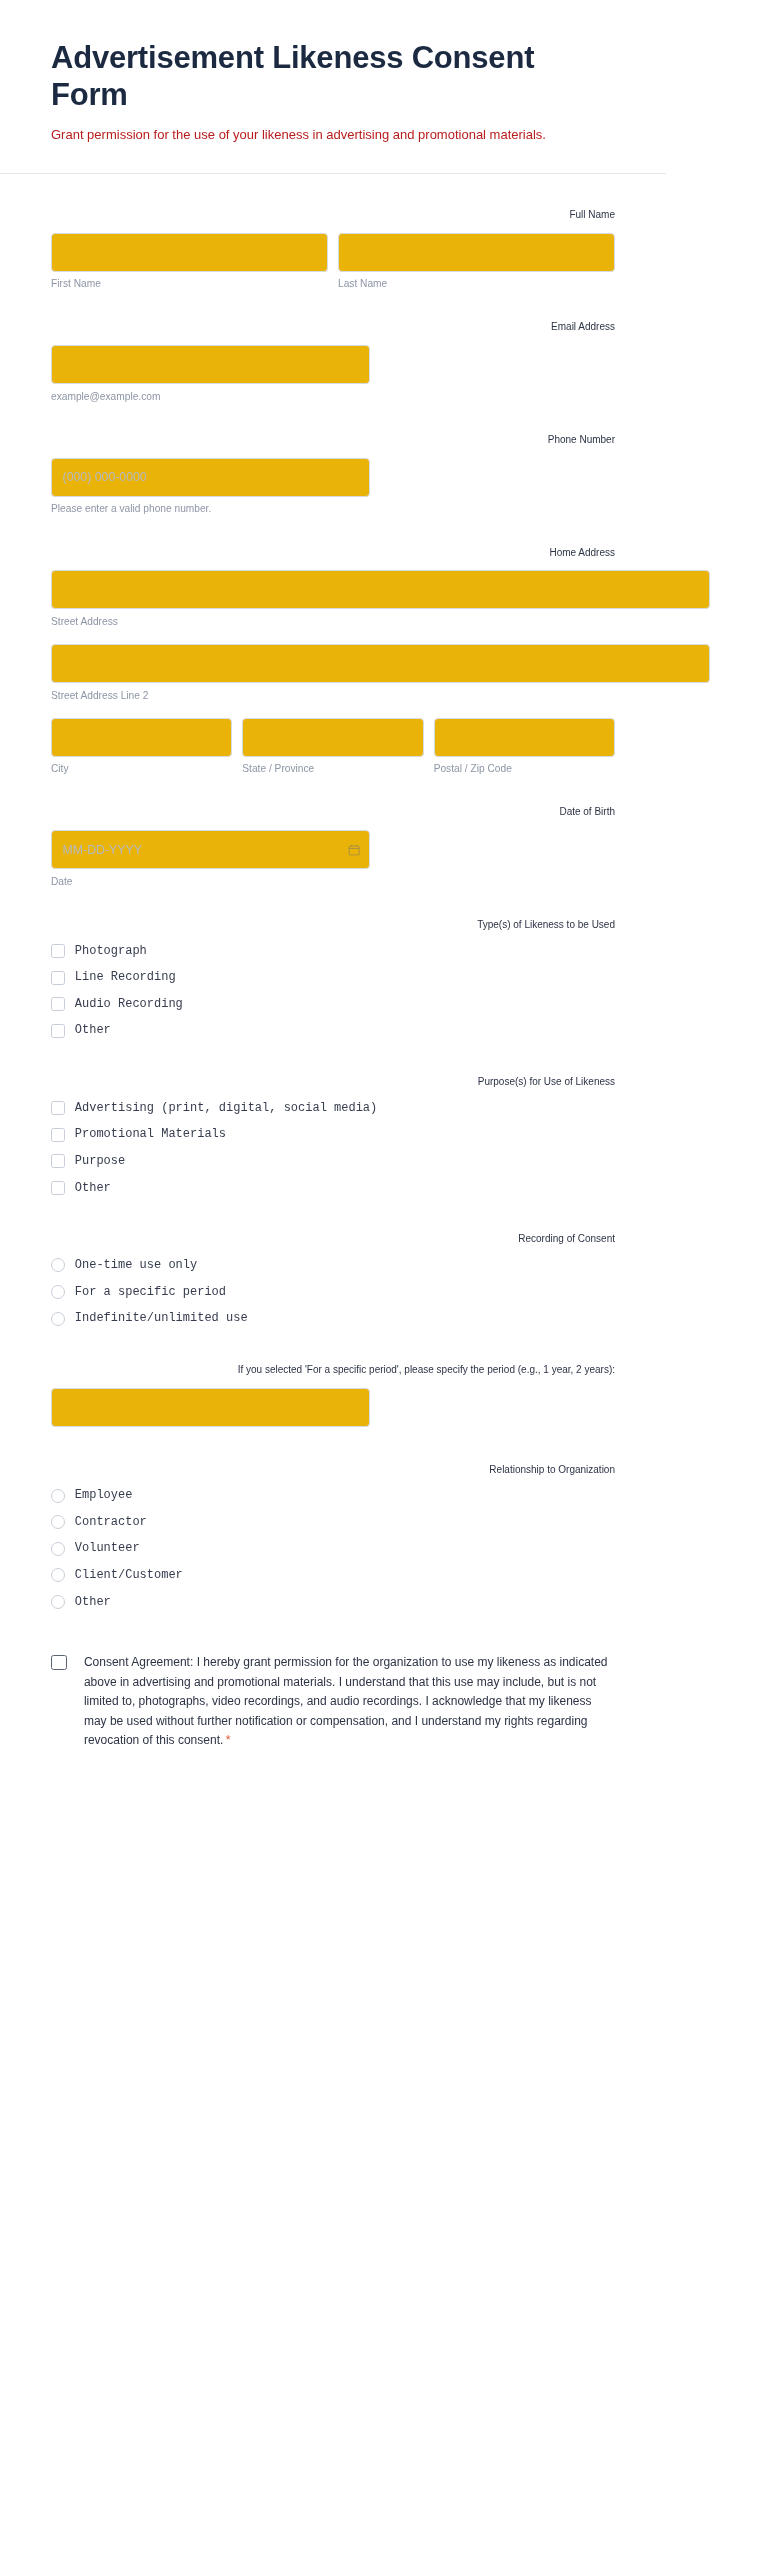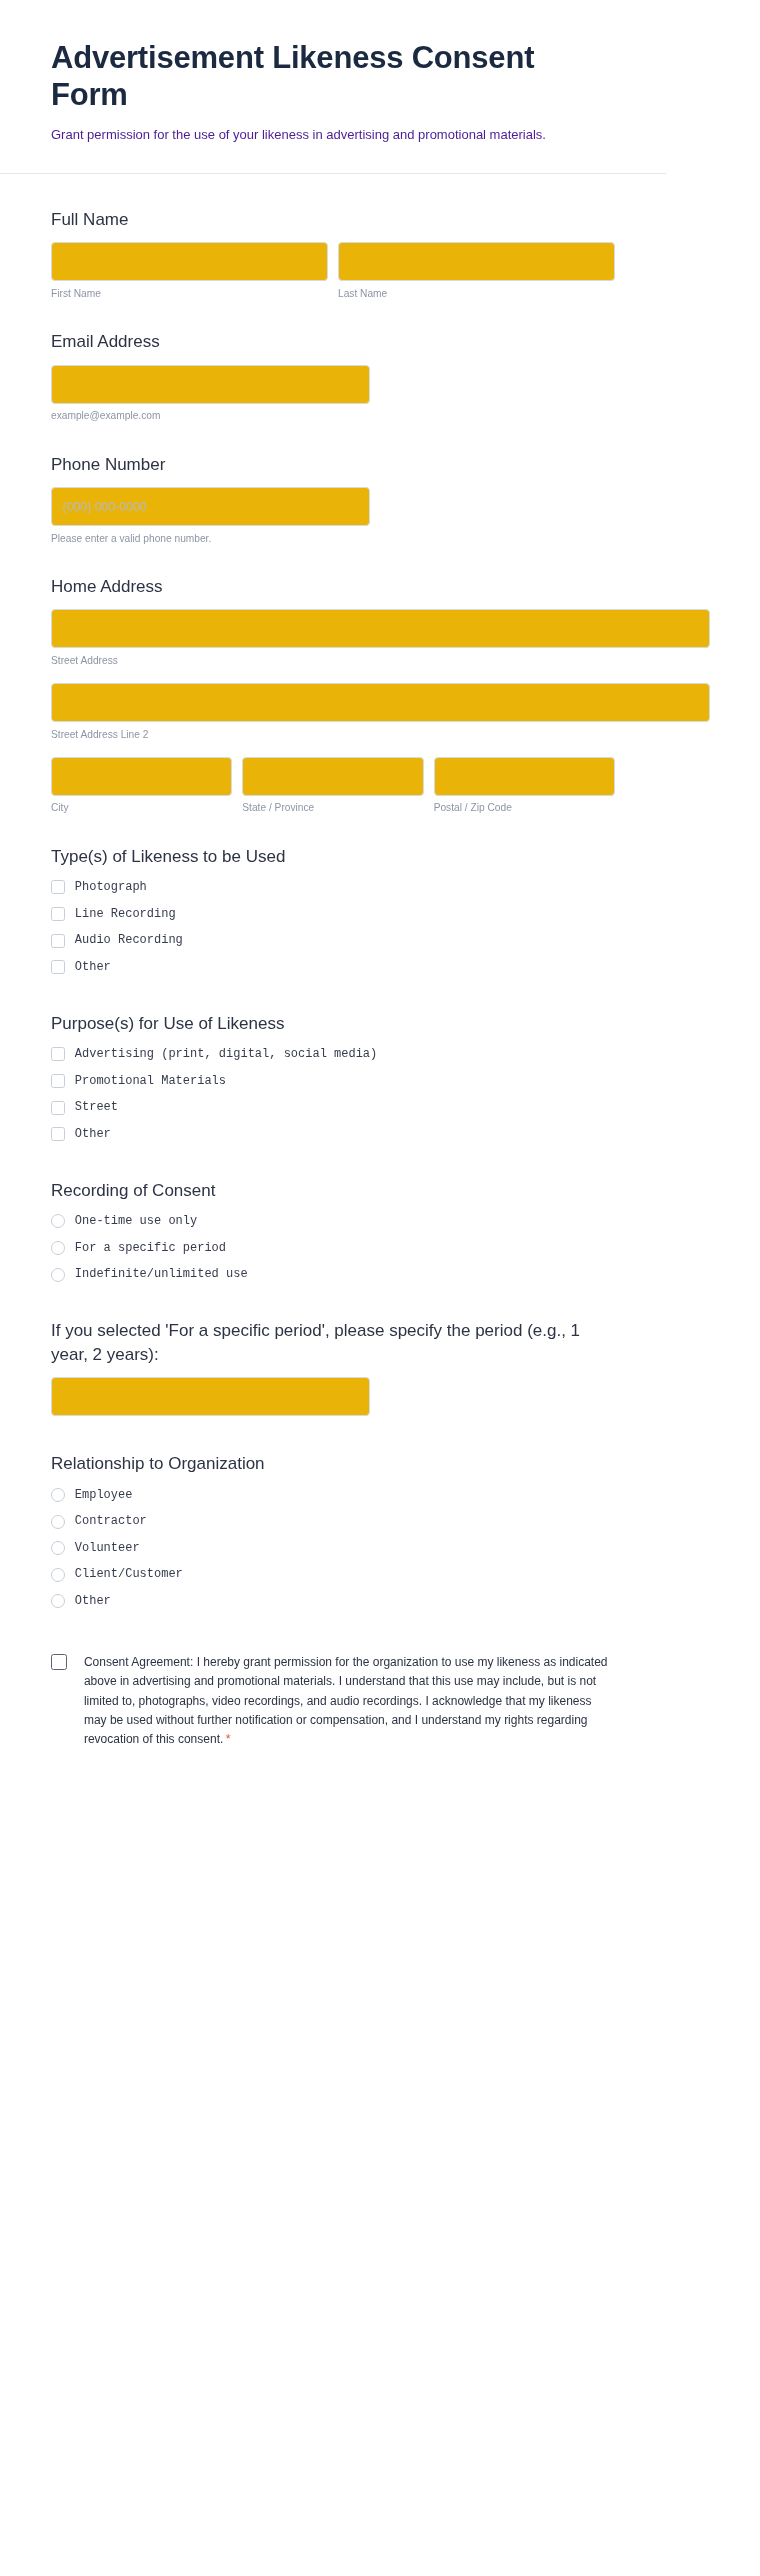--- a/index.html
+++ b/index.html
@@ -28,37 +28,38 @@
     font-size: 31px;
     line-height: 1.2;
     font-weight: bold;
     color: #1b2a41;
     margin: 0 0 11.4px 0;
     letter-spacing: -0.2px;
   }
   .form-subtitle {
     font-size: 13px;
     line-height: 1.55;
-    color: #4c1d95;
+    color: #b91c1c;
     margin: 0;
     max-width: 622px;
     font-weight: normal;
   }
   .body {
     padding: 34px 51px 49px 51px;
   }
   .field-block {
     margin-bottom: 29px;
   }
   .field-label {
-    font-size: 17px;
+    font-size: 10px;
     color: #2c3345;
     margin-bottom: 10.6px;
     display: block;
     line-height: 1.4;
+    text-align: right;
   }
   .sub-label {
     font-size: 10.2px;
     color: #8d95a5;
     margin-top: 5.7px;
     line-height: 1.4;
   }
   input.txt {
     display: block;
     width: 100%;
@@ -221,20 +222,35 @@
           <input class="txt" type="text" value="" placeholder="" style="">
           <div class="sub-label">State / Province</div>
         </div>
         <div class="col-third">
           <input class="txt" type="text" value="" placeholder="" style="">
           <div class="sub-label">Postal / Zip Code</div>
         </div>
       </div>
     </div>
 
+    <div class="field-block">
+      <span class="field-label">Date of Birth</span>
+      <div class="date-wrap">
+        <input class="txt" type="text" value="" placeholder="MM-DD-YYYY" style="">
+        <span class="cal-icon">
+          <svg width="12.3" height="12.3" viewBox="0 0 16 16" fill="none" stroke="#6b7280" stroke-width="1.2">
+            <rect x="1.5" y="2.8" width="13" height="11.7" rx="1.2"></rect>
+            <line x1="1.5" y1="6" x2="14.5" y2="6"></line>
+            <line x1="4.8" y1="1.3" x2="4.8" y2="4"></line>
+            <line x1="11.2" y1="1.3" x2="11.2" y2="4"></line>
+          </svg>
+        </span>
+      </div>
+      <div class="sub-label" style="width:319px;">Date</div>
+    </div>
 
     <div class="section-gap">
       <span class="field-label">Type(s) of Likeness to be Used</span>
       <div class="choice-group">
         <div class="choice">
           <span class="checkbox"></span>
           <span class="choice-text">Photograph</span>
         </div>
         <div class="choice">
           <span class="checkbox"></span>
@@ -257,21 +273,21 @@
         <div class="choice">
           <span class="checkbox"></span>
           <span class="choice-text">Advertising (print, digital, social media)</span>
         </div>
         <div class="choice">
           <span class="checkbox"></span>
           <span class="choice-text">Promotional Materials</span>
         </div>
         <div class="choice">
           <span class="checkbox"></span>
-          <span class="choice-text">Street</span>
+          <span class="choice-text">Purpose</span>
         </div>
         <div class="choice">
           <span class="checkbox"></span>
           <span class="choice-text">Other</span>
         </div>
       </div>
     </div>
 
     <div class="section-gap">
       <span class="field-label">Recording of Consent</span>

